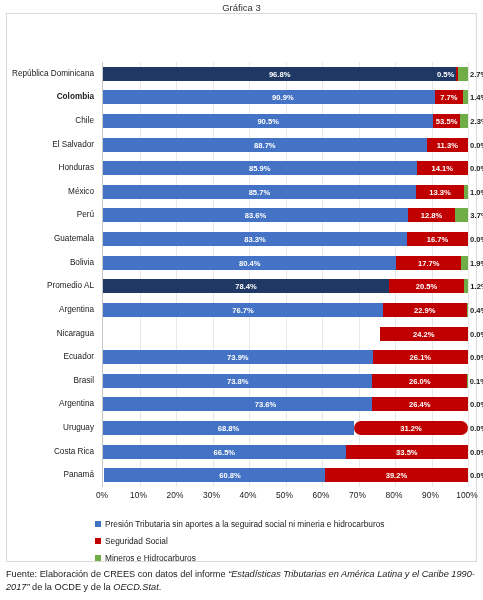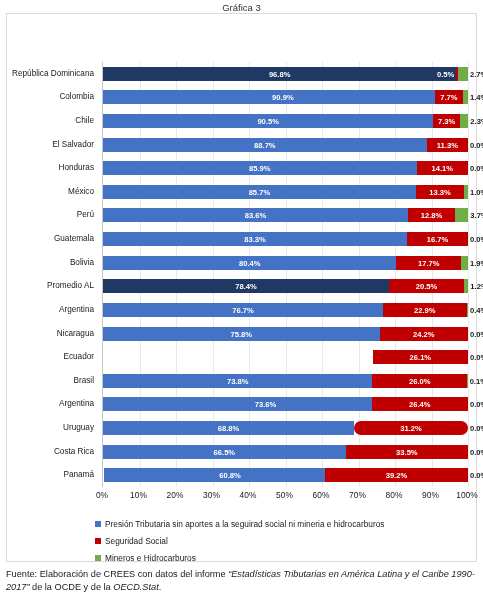--- a/index.html
+++ b/index.html
@@ -111,21 +111,21 @@
 <body>
 
 <div class="figure-label">Gráfica 3</div>
 
 <div class="chart-box">
 
 
   <div class="plot-wrap">
     <div class="cat-labels" id="cat-labels">
         <div class="cat-label" style="top: 6.80556px;">República Dominicana</div>
-        <div class="cat-label" style="top: 30.4167px;">Colombia</div>
+        <div class="cat-label" style="top: 30.4167px; font-weight: bold;">Colombia</div>
         <div class="cat-label" style="top: 54.0278px;">Chile</div>
         <div class="cat-label" style="top: 77.6389px;">El Salvador</div>
         <div class="cat-label" style="top: 101.25px;">Honduras</div>
         <div class="cat-label" style="top: 124.861px;">México</div>
         <div class="cat-label" style="top: 148.472px;">Perú</div>
         <div class="cat-label" style="top: 172.083px;">Guatemala</div>
         <div class="cat-label" style="top: 195.694px;">Bolivia</div>
         <div class="cat-label" style="top: 219.306px;">Promedio AL</div>
         <div class="cat-label" style="top: 242.917px;">Argentina</div>
         <div class="cat-label" style="top: 266.528px;">Nicaragua</div>
@@ -168,21 +168,21 @@
           </div>
           <div class="seg seg-green" style="left: 359.89px; width: 5.11px;">
             <span class="seg-label lbl-out">1.4%</span>
           </div>
         </div>
         <div class="row" style="top: 52.0278px; width: 365px;">
           <div class="seg seg-blue" style="left: 0px; width: 330.325px;">
             <span class="seg-label lbl-center">90.5%</span>
           </div>
           <div class="seg seg-red" style="left: 330.325px; width: 26.645px;">
-            <span class="seg-label lbl-center">7.3%</span>
+            <span class="seg-label lbl-center">53.5%</span>
           </div>
           <div class="seg seg-green" style="left: 356.97px; width: 8.395px;">
             <span class="seg-label lbl-out">2.3%</span>
           </div>
         </div>
         <div class="row" style="top: 75.6389px; width: 365px;">
           <div class="seg seg-blue" style="left: 0px; width: 323.755px;">
             <span class="seg-label lbl-center">88.7%</span>
           </div>
           <div class="seg seg-red" style="left: 323.755px; width: 41.245px;">
@@ -263,31 +263,31 @@
             <span class="seg-label lbl-center">76.7%</span>
           </div>
           <div class="seg seg-red" style="left: 279.955px; width: 83.585px;">
             <span class="seg-label lbl-center">22.9%</span>
           </div>
           <div class="seg seg-green" style="left: 363.54px; width: 1.46px;">
             <span class="seg-label lbl-out">0.4%</span>
           </div>
         </div>
         <div class="row" style="top: 264.528px; width: 365px;">
-          <div class="seg seg-blue" style="left: 0px; width: 276.67px;">
-            <span class="seg-label lbl-center">75.8%</span>
-          </div>
           <div class="seg seg-red" style="left: 276.67px; width: 88.33px;">
             <span class="seg-label lbl-center">24.2%</span>
           </div>
           <div class="seg seg-green" style="left: 365px; width: 0px;">
             <span class="seg-label lbl-out">0.0%</span>
           </div>
         </div>
         <div class="row" style="top: 288.139px; width: 365px;">
+          <div class="seg seg-blue" style="left: 0px; width: 269.735px;">
+            <span class="seg-label lbl-center">73.9%</span>
+          </div>
           <div class="seg seg-red" style="left: 269.735px; width: 95.265px;">
             <span class="seg-label lbl-center">26.1%</span>
           </div>
           <div class="seg seg-green" style="left: 365px; width: 0px;">
             <span class="seg-label lbl-out">0.0%</span>
           </div>
         </div>
         <div class="row" style="top: 311.75px; width: 365px;">
           <div class="seg seg-blue" style="left: 0px; width: 269.37px;">
             <span class="seg-label lbl-center">73.8%</span>

